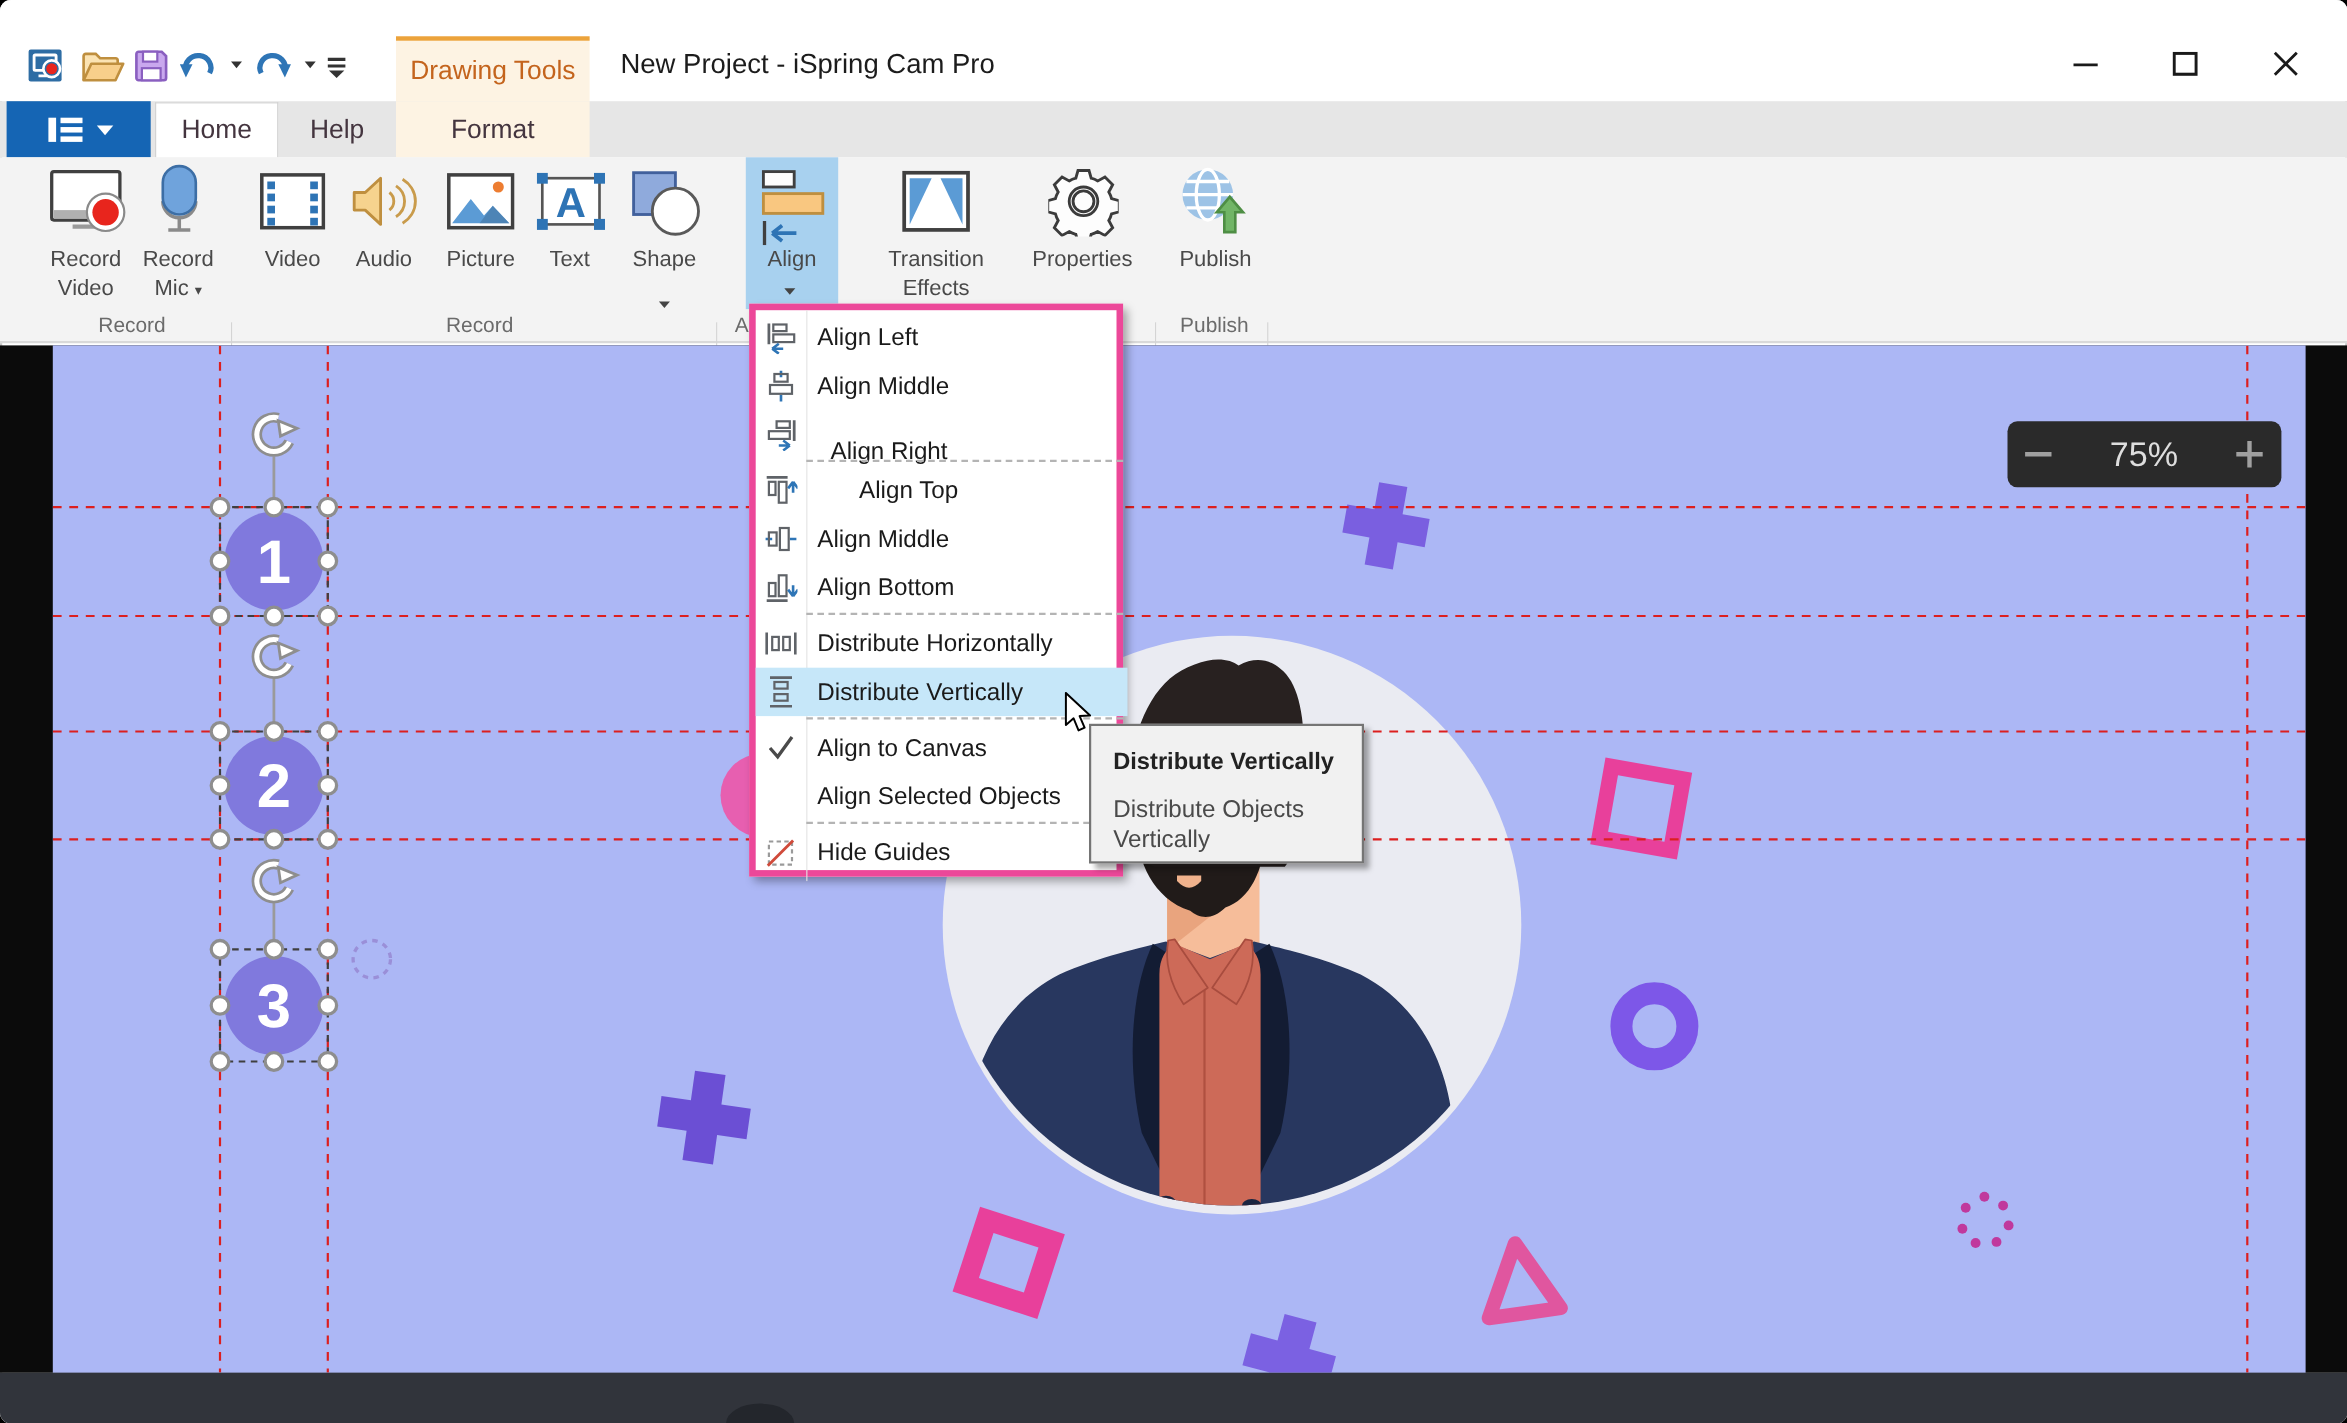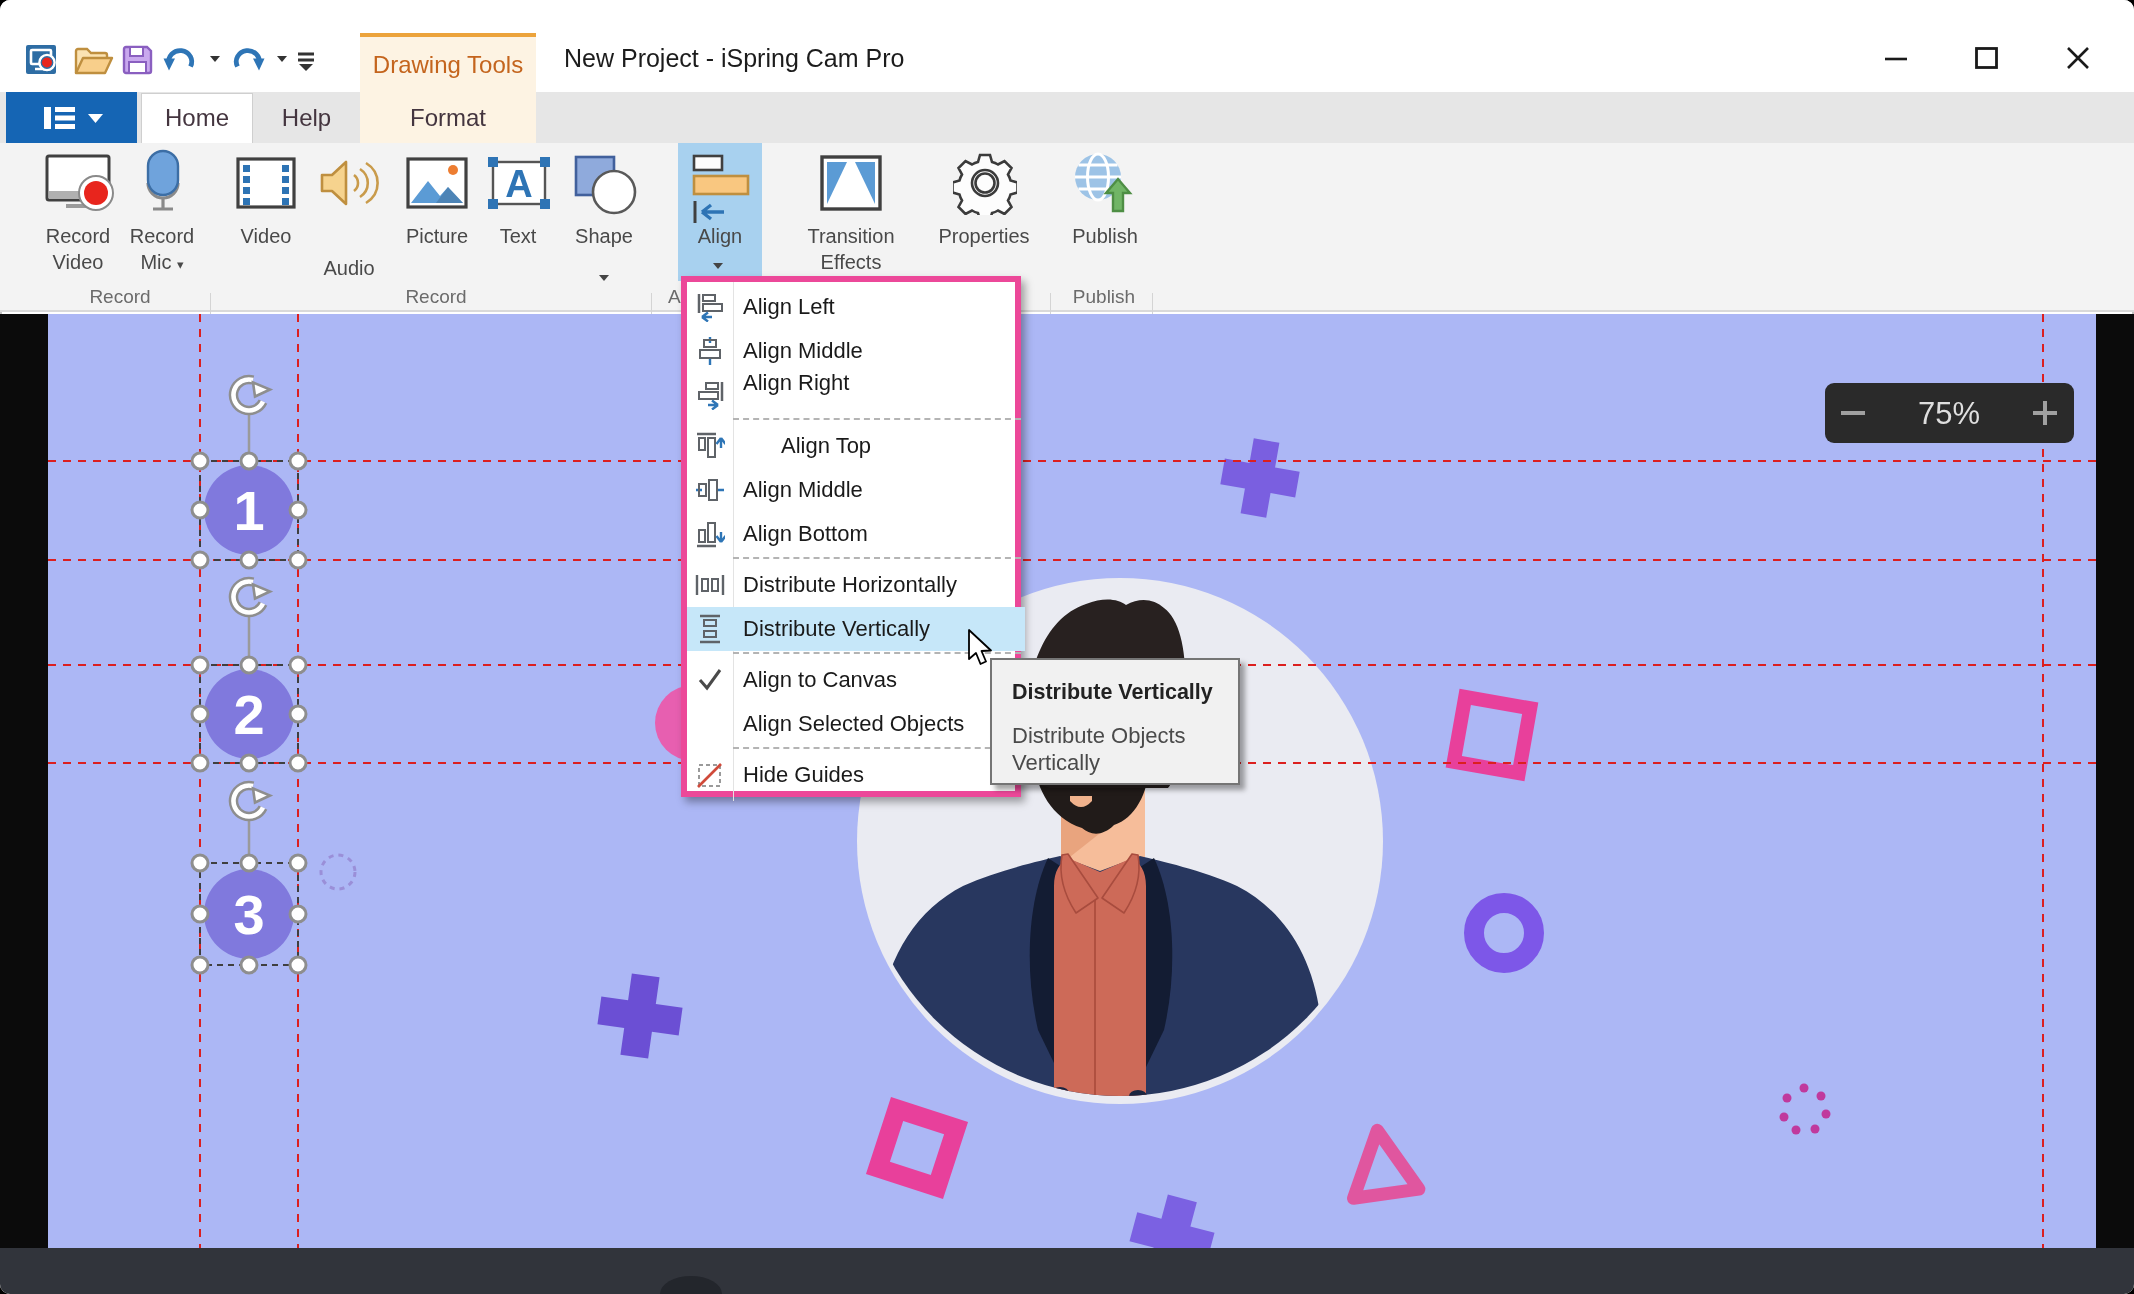--- a/index.html
+++ b/index.html
@@ -189,21 +189,21 @@
       <g stroke="#fff" stroke-width="3" fill="none">
         <ellipse cx="26" cy="26" rx="10.5" ry="23"></ellipse>
         <path d="M3 26 H49 M6.5 14 H45.5 M6.5 38 H45.5"></path>
       </g>
       <path d="M46 34 L58 20 L70 34 L63 34 L63 52 L53 52 L53 34 Z" transform="translate(-12,8)" fill="#71b566" stroke="#4e8e44" stroke-width="2.4"></path>
     </svg>
 
     <div class="rlabel" style="left:24px;top:80px;width:108px;">Record<br>Video</div>
     <div class="rlabel" style="left:112px;top:80px;width:100px;">Record<br>Mic&nbsp;<span style="font-size:13px">▾</span></div>
     <div class="rlabel" style="left:216px;top:80px;width:100px;">Video</div>
-    <div class="rlabel" style="left:299px;top:80px;width:100px;margin-top:32px;">Audio</div>
+    <div class="rlabel" style="left:299px;top:80px;width:100px;">Audio</div>
     <div class="rlabel" style="left:387px;top:80px;width:100px;">Picture</div>
     <div class="rlabel" style="left:468px;top:80px;width:100px;">Text</div>
     <div class="rlabel" style="left:554px;top:80px;width:100px;">Shape</div>
     <div class="rlabel" style="left:670px;top:80px;width:100px;">Align</div>
     <div class="rlabel" style="left:791px;top:80px;width:120px;">Transition<br>Effects</div>
     <div class="rlabel" style="left:924px;top:80px;width:120px;">Properties</div>
     <div class="rlabel" style="left:1055px;top:80px;width:100px;">Publish</div>
     <div class="abs" style="left:596px;top:127px;width:16px;height:12px;"><svg width="16" height="12">
           <path d="M3 3 L8 9 L13 3 Z" fill="#444"></path>
         </svg></div>
@@ -351,21 +351,21 @@
   </div>
   <div id="bottombar">
     <div class="abs" style="left:660px;top:28px;width:62px;height:36px;border-radius:50%;background:#23262c;"></div>
   </div>
 
   <div class="abs" style="left:681px;top:276px;width:340px;height:521px;background:#fff;border:6px solid #ec4899;box-shadow:4px 5px 8px rgba(0,0,0,0.35);">
     <div class="abs" style="left:46px;top:0;width:1px;height:519px;background:#e3e3e3;"></div>
     <div class="abs" style="left:0px;top:325px;width:338px;height:44px;background:#c6e7f9;"></div>
     <div class="menuitem" style="top:3px;">Align Left</div>
     <div class="menuitem" style="top:47px;">Align Middle</div>
-    <div class="menuitem" style="top:79px;">Align Right</div>
+    <div class="menuitem" style="top:106px;margin-left:12px;">Align Right</div>
     <div class="msep" style="top:136px;"></div>
     <div class="menuitem" style="top:142px;margin-left:38px;">Align Top</div>
     <div class="menuitem" style="top:186px;">Align Middle</div>
     <div class="menuitem" style="top:230px;">Align Bottom</div>
     <div class="msep" style="top:275px;"></div>
     <div class="menuitem" style="top:281px;">Distribute Horizontally</div>
     <div class="menuitem" style="top:325px;">Distribute Vertically</div>
     <div class="msep" style="top:370px;"></div>
     <div class="menuitem" style="top:376px;">Align to Canvas</div>
     <div class="menuitem" style="top:420px;">Align Selected Objects</div>

